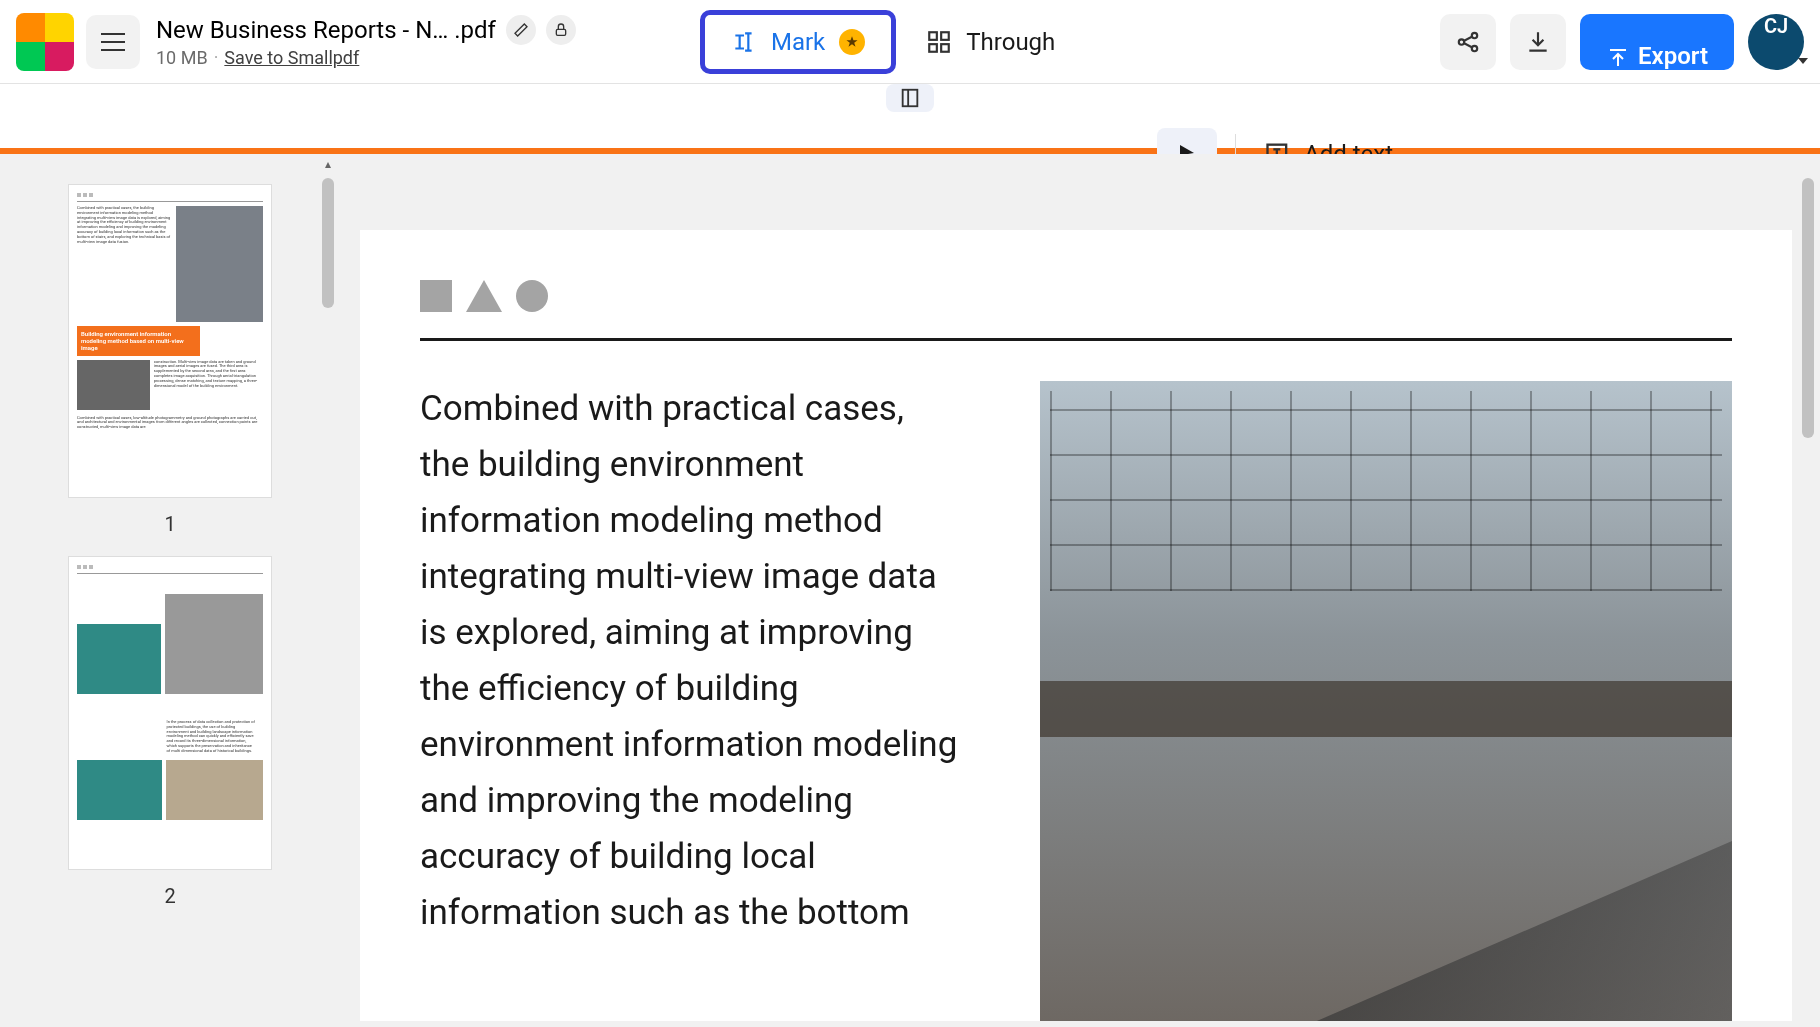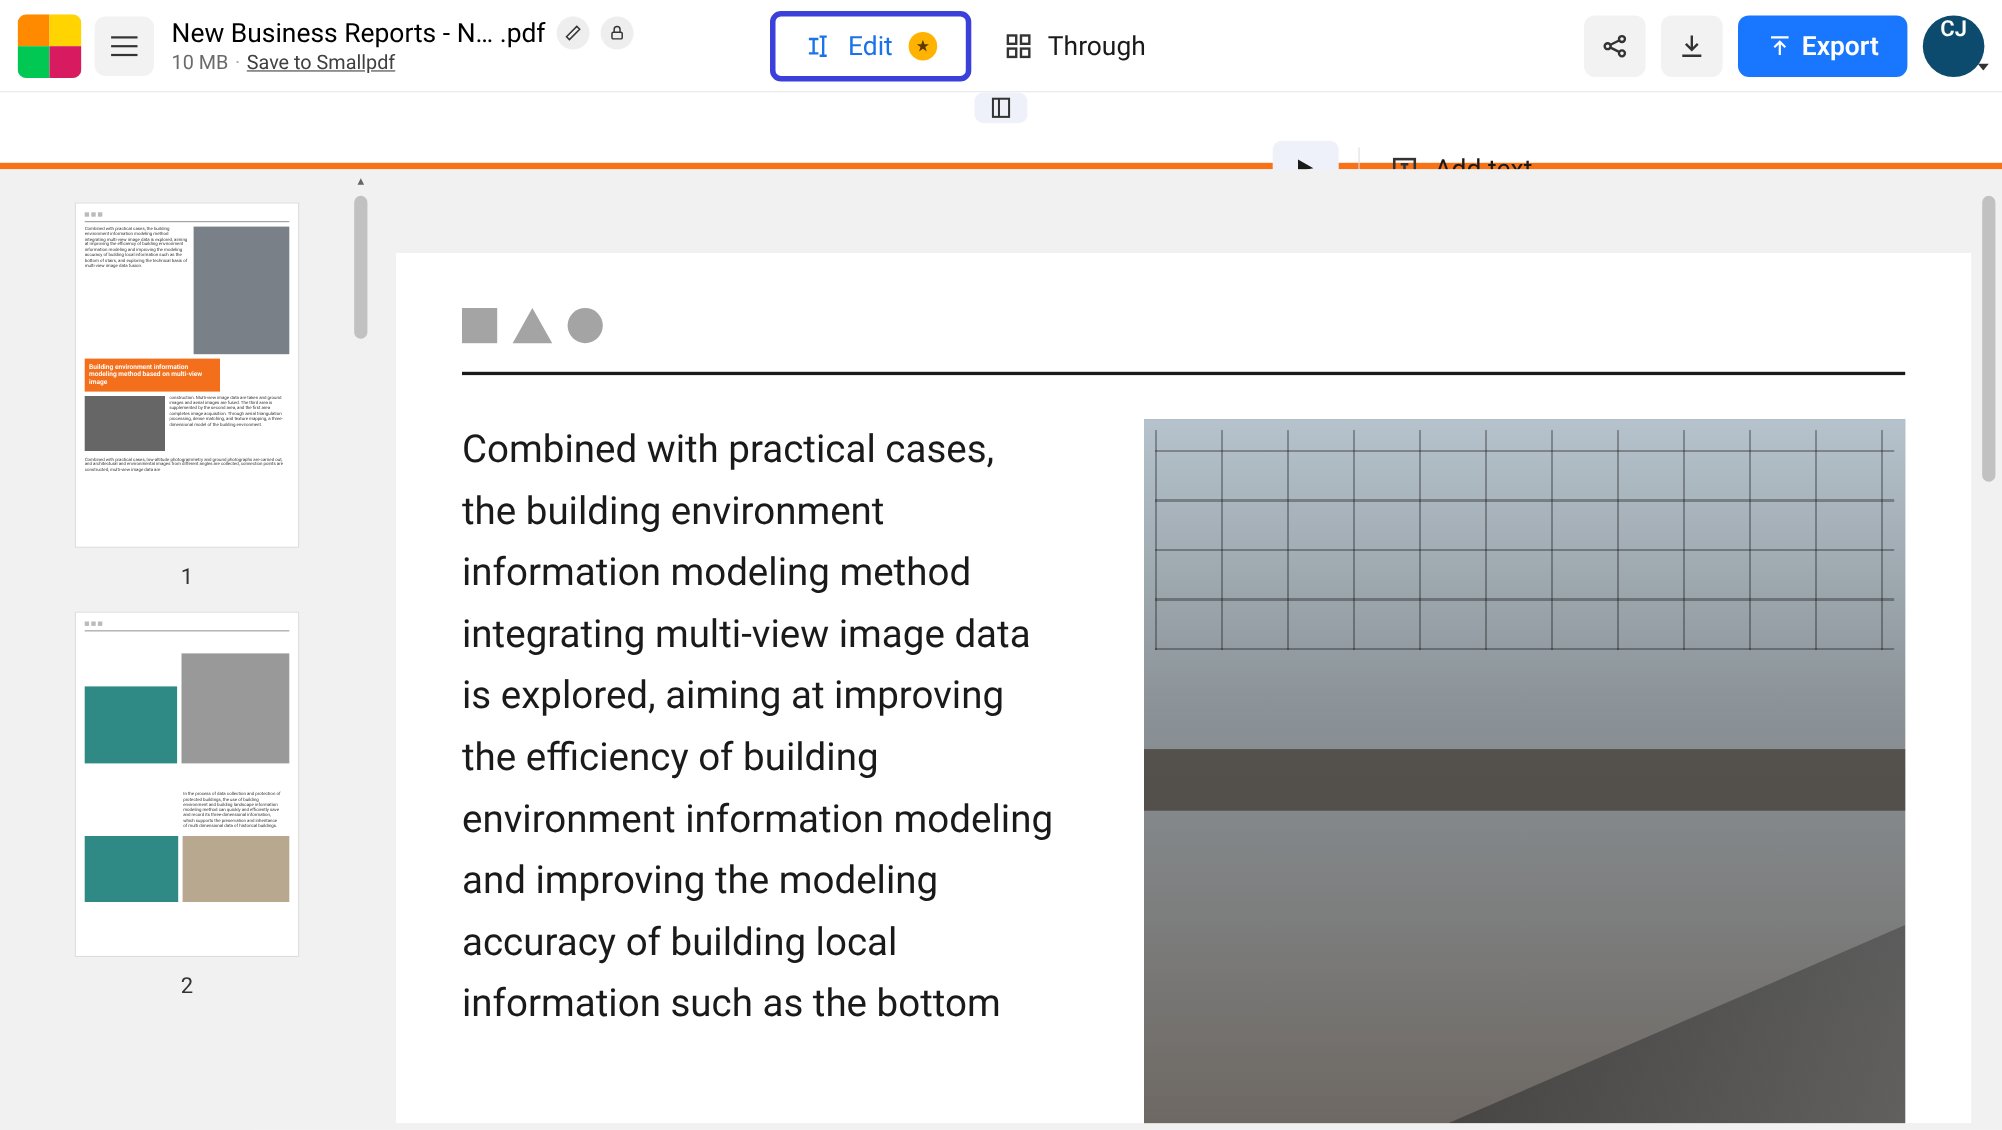--- a/index.html
+++ b/index.html
@@ -33,21 +33,21 @@
 .mode-tab.active { border:5px solid #3a40d9; color:#1a73e8; padding:0 26px; }
 .mode-tab svg { width:26px; height:26px; }
 .star-badge { width:26px; height:26px; border-radius:50%; background:#ffb300; display:flex; align-items:center; justify-content:center; }
 .star-badge svg { width:14px; height:14px; fill:#5a3a00; }
 
 .flex-spacer { flex:1; }
 
 .right-actions { display:flex; gap:14px; align-items:center; }
 .sq-btn { width:56px; height:56px; border-radius:10px; background:#f2f2f2; display:flex; align-items:center; justify-content:center; cursor:pointer; }
 .sq-btn svg { width:26px; height:26px; stroke:#333; fill:none; stroke-width:2;}
-.export-btn { height:56px; padding:0 26px; background:#1976ff; color:#fff; font-size:24px; font-weight:600; border-radius:10px; display:flex; align-items:center; gap:8px; cursor:pointer;}
+.export-btn { height:56px; padding:0 26px; background:#1976ff; color:#fff; font-size:24px; font-weight:600; border-radius:10px; display:flex; align-items:flex-end; gap:8px; cursor:pointer;}
 .export-btn svg { width:24px; height:24px; stroke:#fff; fill:none; stroke-width:2;}
 .avatar { width:56px; height:56px; border-radius:50%; background:#0c4a6e; color:#fff; display:flex; align-items:flex-start; justify-content:center; font-weight:600; font-size:20px; position:relative;}
 .avatar::after { content:''; position:absolute; right:-4px; bottom:6px; width:0; height:0; border-left:5px solid transparent; border-right:5px solid transparent; border-top:6px solid #333;}
 
 .sub-toolbar { height:70px; background:#fff; border-bottom:6px solid #f97316; display:flex; align-items:center; padding:0 16px; gap:16px;flex-direction:column;}
 .panel-toggle { width:48px; height:52px; border-radius:8px; background:#eef1f9; display:flex; align-items:center; justify-content:center; cursor:pointer; }
 .panel-toggle svg { width:22px; height:28px; stroke:#333; fill:none; stroke-width:2;}
 .sub-center { margin-left: 740px; display:flex; align-items:center; gap:10px;}
 .tool-btn { width:60px; height:52px; border-radius:8px; display:flex; align-items:center; justify-content:center; cursor:pointer;}
 .tool-btn.active { background:#eef1f9; }
@@ -146,21 +146,21 @@
   </div>
 
   <div class="spacer-left"></div>
 
   <div class="mode-tabs">
     <div class="mode-tab active">
       <svg viewBox="0 0 24 24" fill="none" stroke="#1a73e8" stroke-width="2">
           <path d="M4 6h8M8 6v12M4 18h8"></path>
           <path d="M16 4v16M13 4h6M13 20h6"></path>
         </svg>
-      <span>Edit</span>
+      <span>Mark</span>
       <span class="star-badge">
         <svg viewBox="0 0 24 24">
             <path d="M12 2l2.5 7h7l-5.7 4.3 2.2 7-6-4.5-6 4.5 2.2-7L2.5 9h7z"></path>
           </svg>
       </span>
     </div>
     <div class="mode-tab">
       <svg viewBox="0 0 24 24" fill="none" stroke="#333" stroke-width="2">
           <rect x="3" y="3" width="7" height="7"></rect>
           <rect x="14" y="3" width="7" height="7"></rect>

